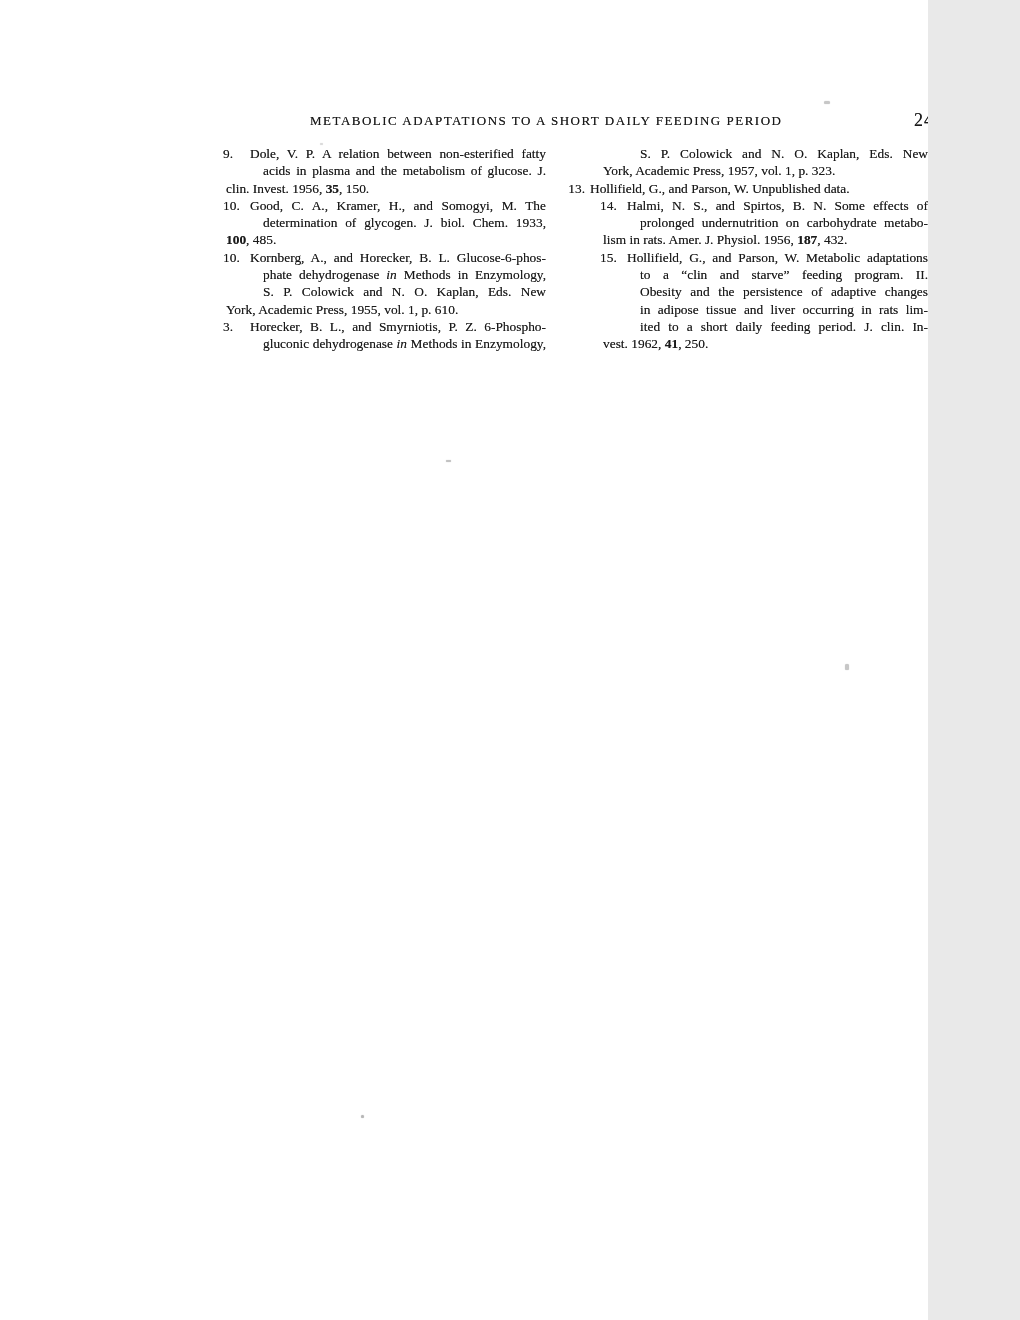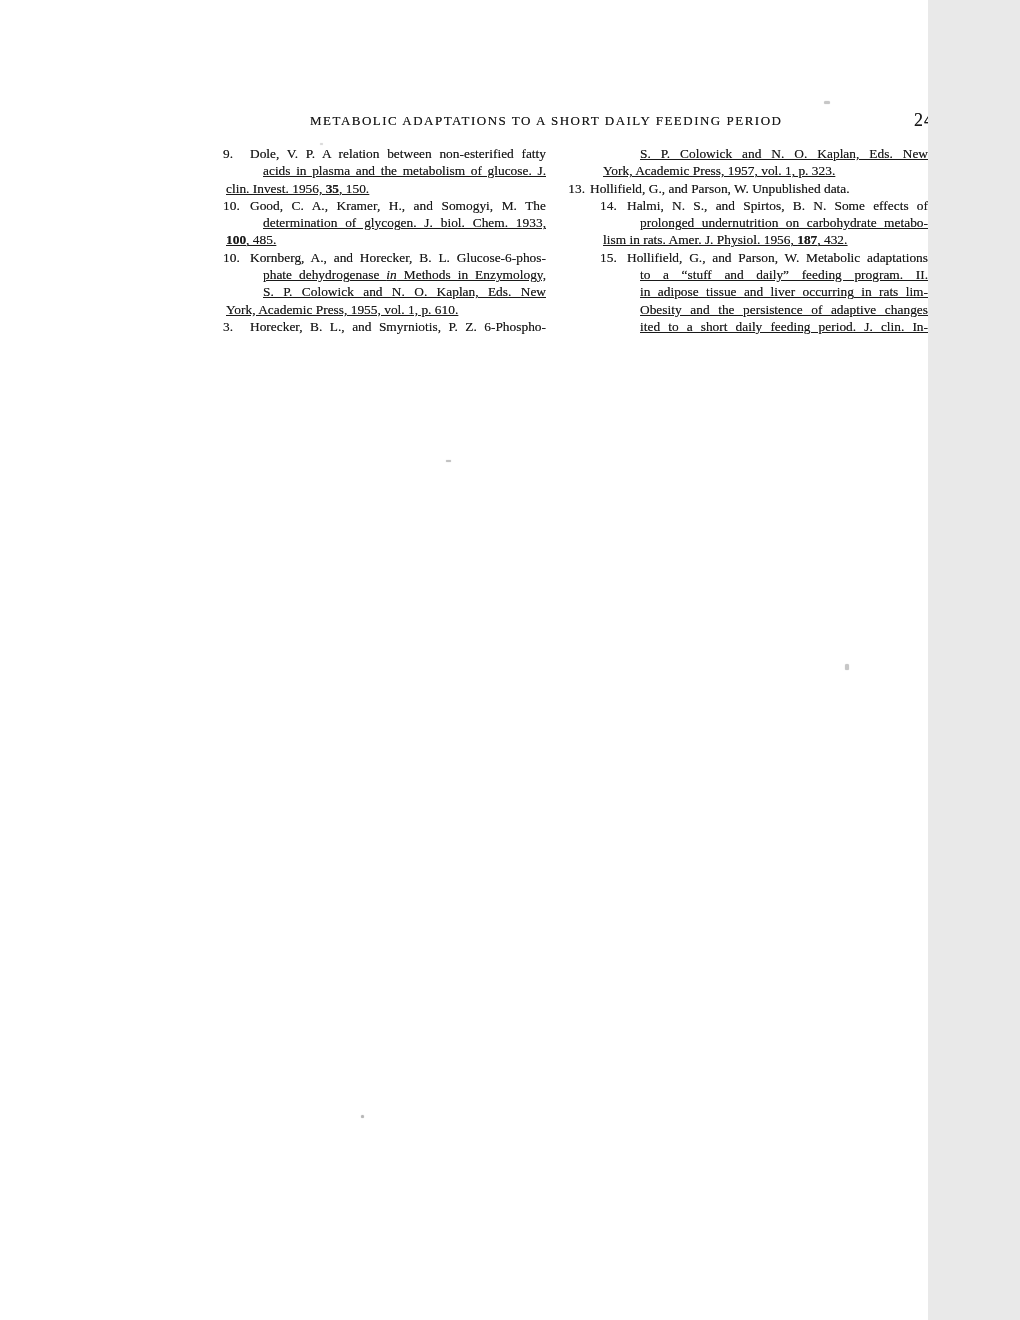--- a/index.html
+++ b/index.html
@@ -39,21 +39,21 @@
   .ref-col {
     position: absolute;
     top: 145px;
     font-size: 13.4px;
     line-height: 17.3px;
     text-shadow: 0 0 0.6px rgba(20,20,20,0.6);
   }
   .col-left  { left: 186px; width: 360px; }
   .col-right { left: 563px; width: 365px; }
   .ref-line { text-align: left; }
-  .ref-line.cont { padding-left: 40px; text-decoration: underline; }
+  .ref-line.cont { padding-left: 40px; }
   .ref-line.just { text-align: justify; text-align-last: justify; margin-left: 37px; }
   .ref-num {
     display: inline-block;
     width: 22px;
     margin-right: 5px;
     text-align: right;
   }
   .ref-line b { font-weight: bold; }
   .ref-line i { font-style: italic; }
   .speck {
@@ -90,42 +90,44 @@
         <div class="ref-line cont"><b>100</b>, 485.</div>
       </div>
       <div>
         <div class="ref-line just"><span class="ref-num">10.</span>Kornberg, A., and Horecker, B. L.  Glucose-6-phos-</div>
         <div class="ref-line cont just">phate dehydrogenase <i>in</i> Methods in Enzymology,</div>
         <div class="ref-line cont just">S. P. Colowick and N. O. Kaplan, Eds.  New</div>
         <div class="ref-line cont">York, Academic Press, 1955, vol. 1, p. 610.</div>
       </div>
       <div>
         <div class="ref-line just"><span class="ref-num">3.</span>Horecker, B. L., and Smyrniotis, P. Z.  6-Phospho-</div>
+        <div class="ref-line cont just">gluconic dehydrogenase <i>in</i> Methods in Enzymology,</div>
       </div>
     </div>
 
   <div class="ref-col col-right" id="col-right">
       <div>
         <div class="ref-line cont just">S. P. Colowick and N. O. Kaplan, Eds.  New</div>
         <div class="ref-line cont">York, Academic Press, 1957, vol. 1, p. 323.</div>
       </div>
       <div>
         <div class="ref-line"><span class="ref-num">13.</span>Hollifield, G., and Parson, W.  Unpublished data.</div>
       </div>
       <div>
         <div class="ref-line just"><span class="ref-num">14.</span>Halmi, N. S., and Spirtos, B. N.  Some effects of</div>
         <div class="ref-line cont just">prolonged undernutrition on carbohydrate metabo-</div>
         <div class="ref-line cont">lism in rats.  Amer. J. Physiol. 1956, <b>187</b>, 432.</div>
       </div>
       <div>
         <div class="ref-line just"><span class="ref-num">15.</span>Hollifield, G., and Parson, W.  Metabolic adaptations</div>
-        <div class="ref-line cont just">to a “stuff and daily” feeding program.  II.</div>
+        <div class="ref-line cont just">to a “clin and starve” feeding program.  II.</div>
+        <div class="ref-line cont just">Obesity and the persistence of adaptive changes</div>
         <div class="ref-line cont just">in adipose tissue and liver occurring in rats lim-</div>
-        <div class="ref-line cont just">Obesity and the persistence of adaptive changes</div>
         <div class="ref-line cont just">ited to a short daily feeding period.  J. clin. In-</div>
+        <div class="ref-line cont">vest. 1962, <b>41</b>, 250.</div>
       </div>
     </div>
 
   <div class="speck speck-1"></div>
   <div class="speck speck-2"></div>
   <div class="speck speck-3"></div>
   <div class="speck speck-4"></div>
   <div class="speck speck-5"></div>
 
 </div>

